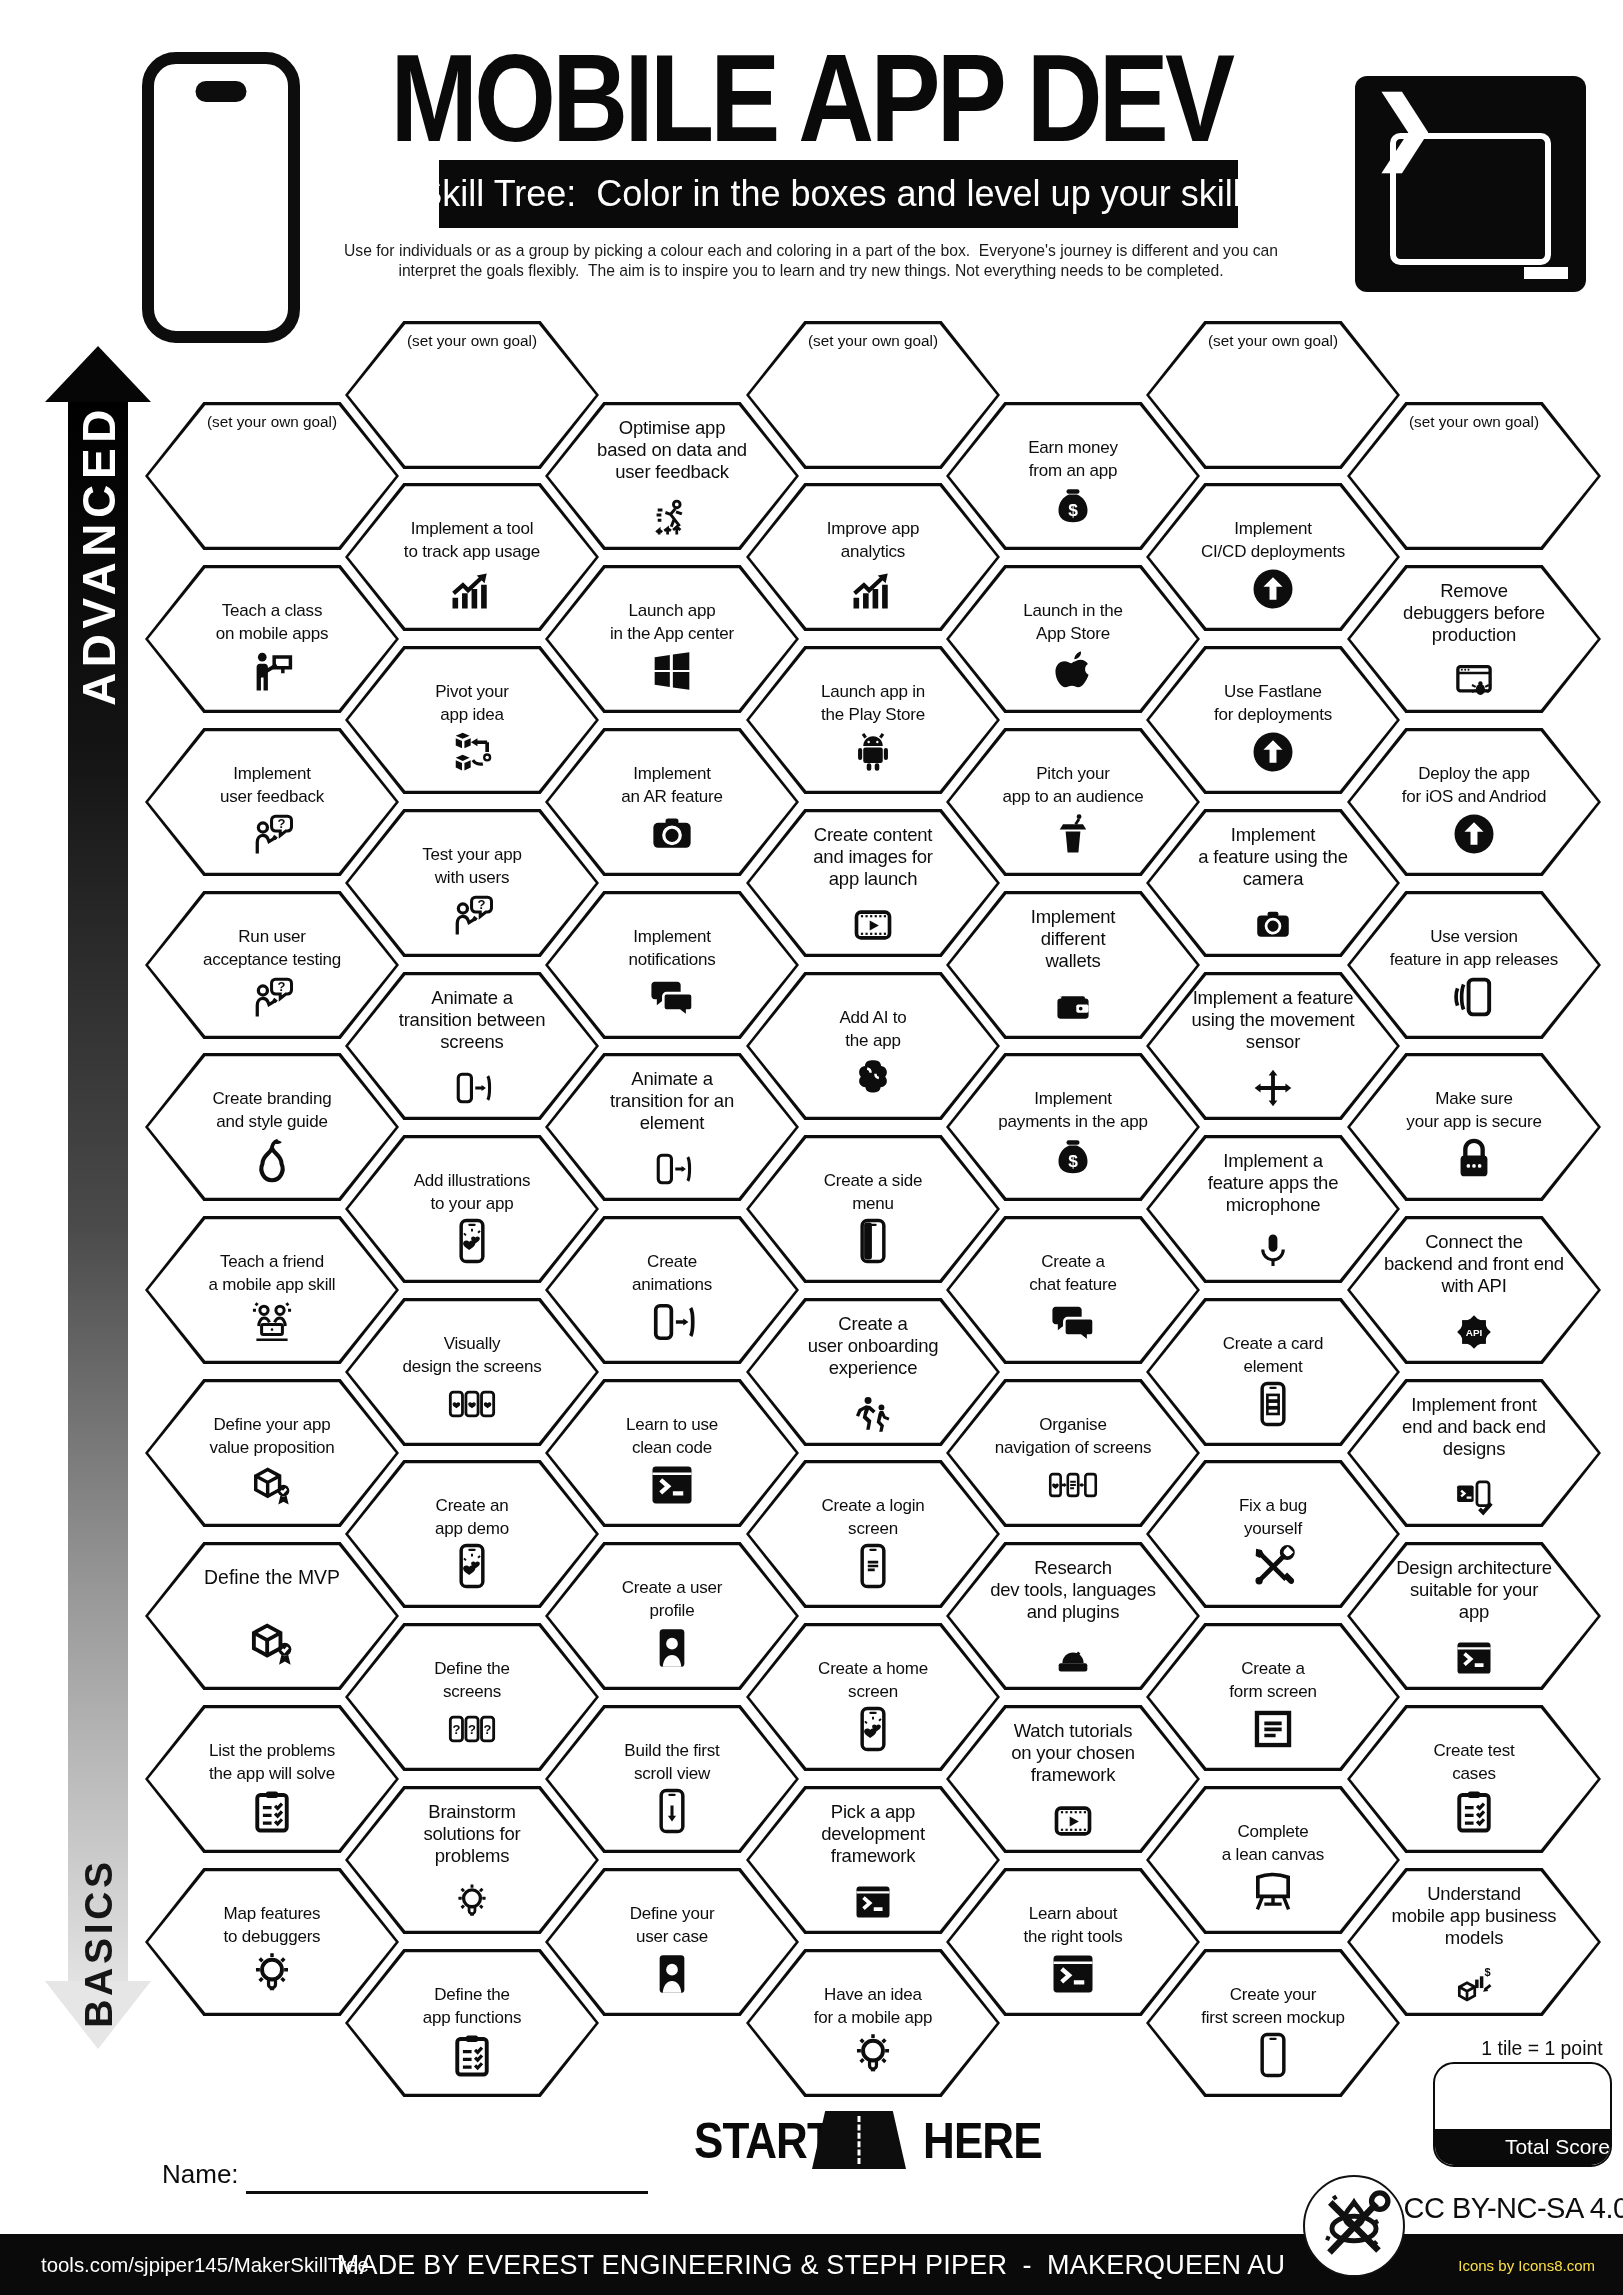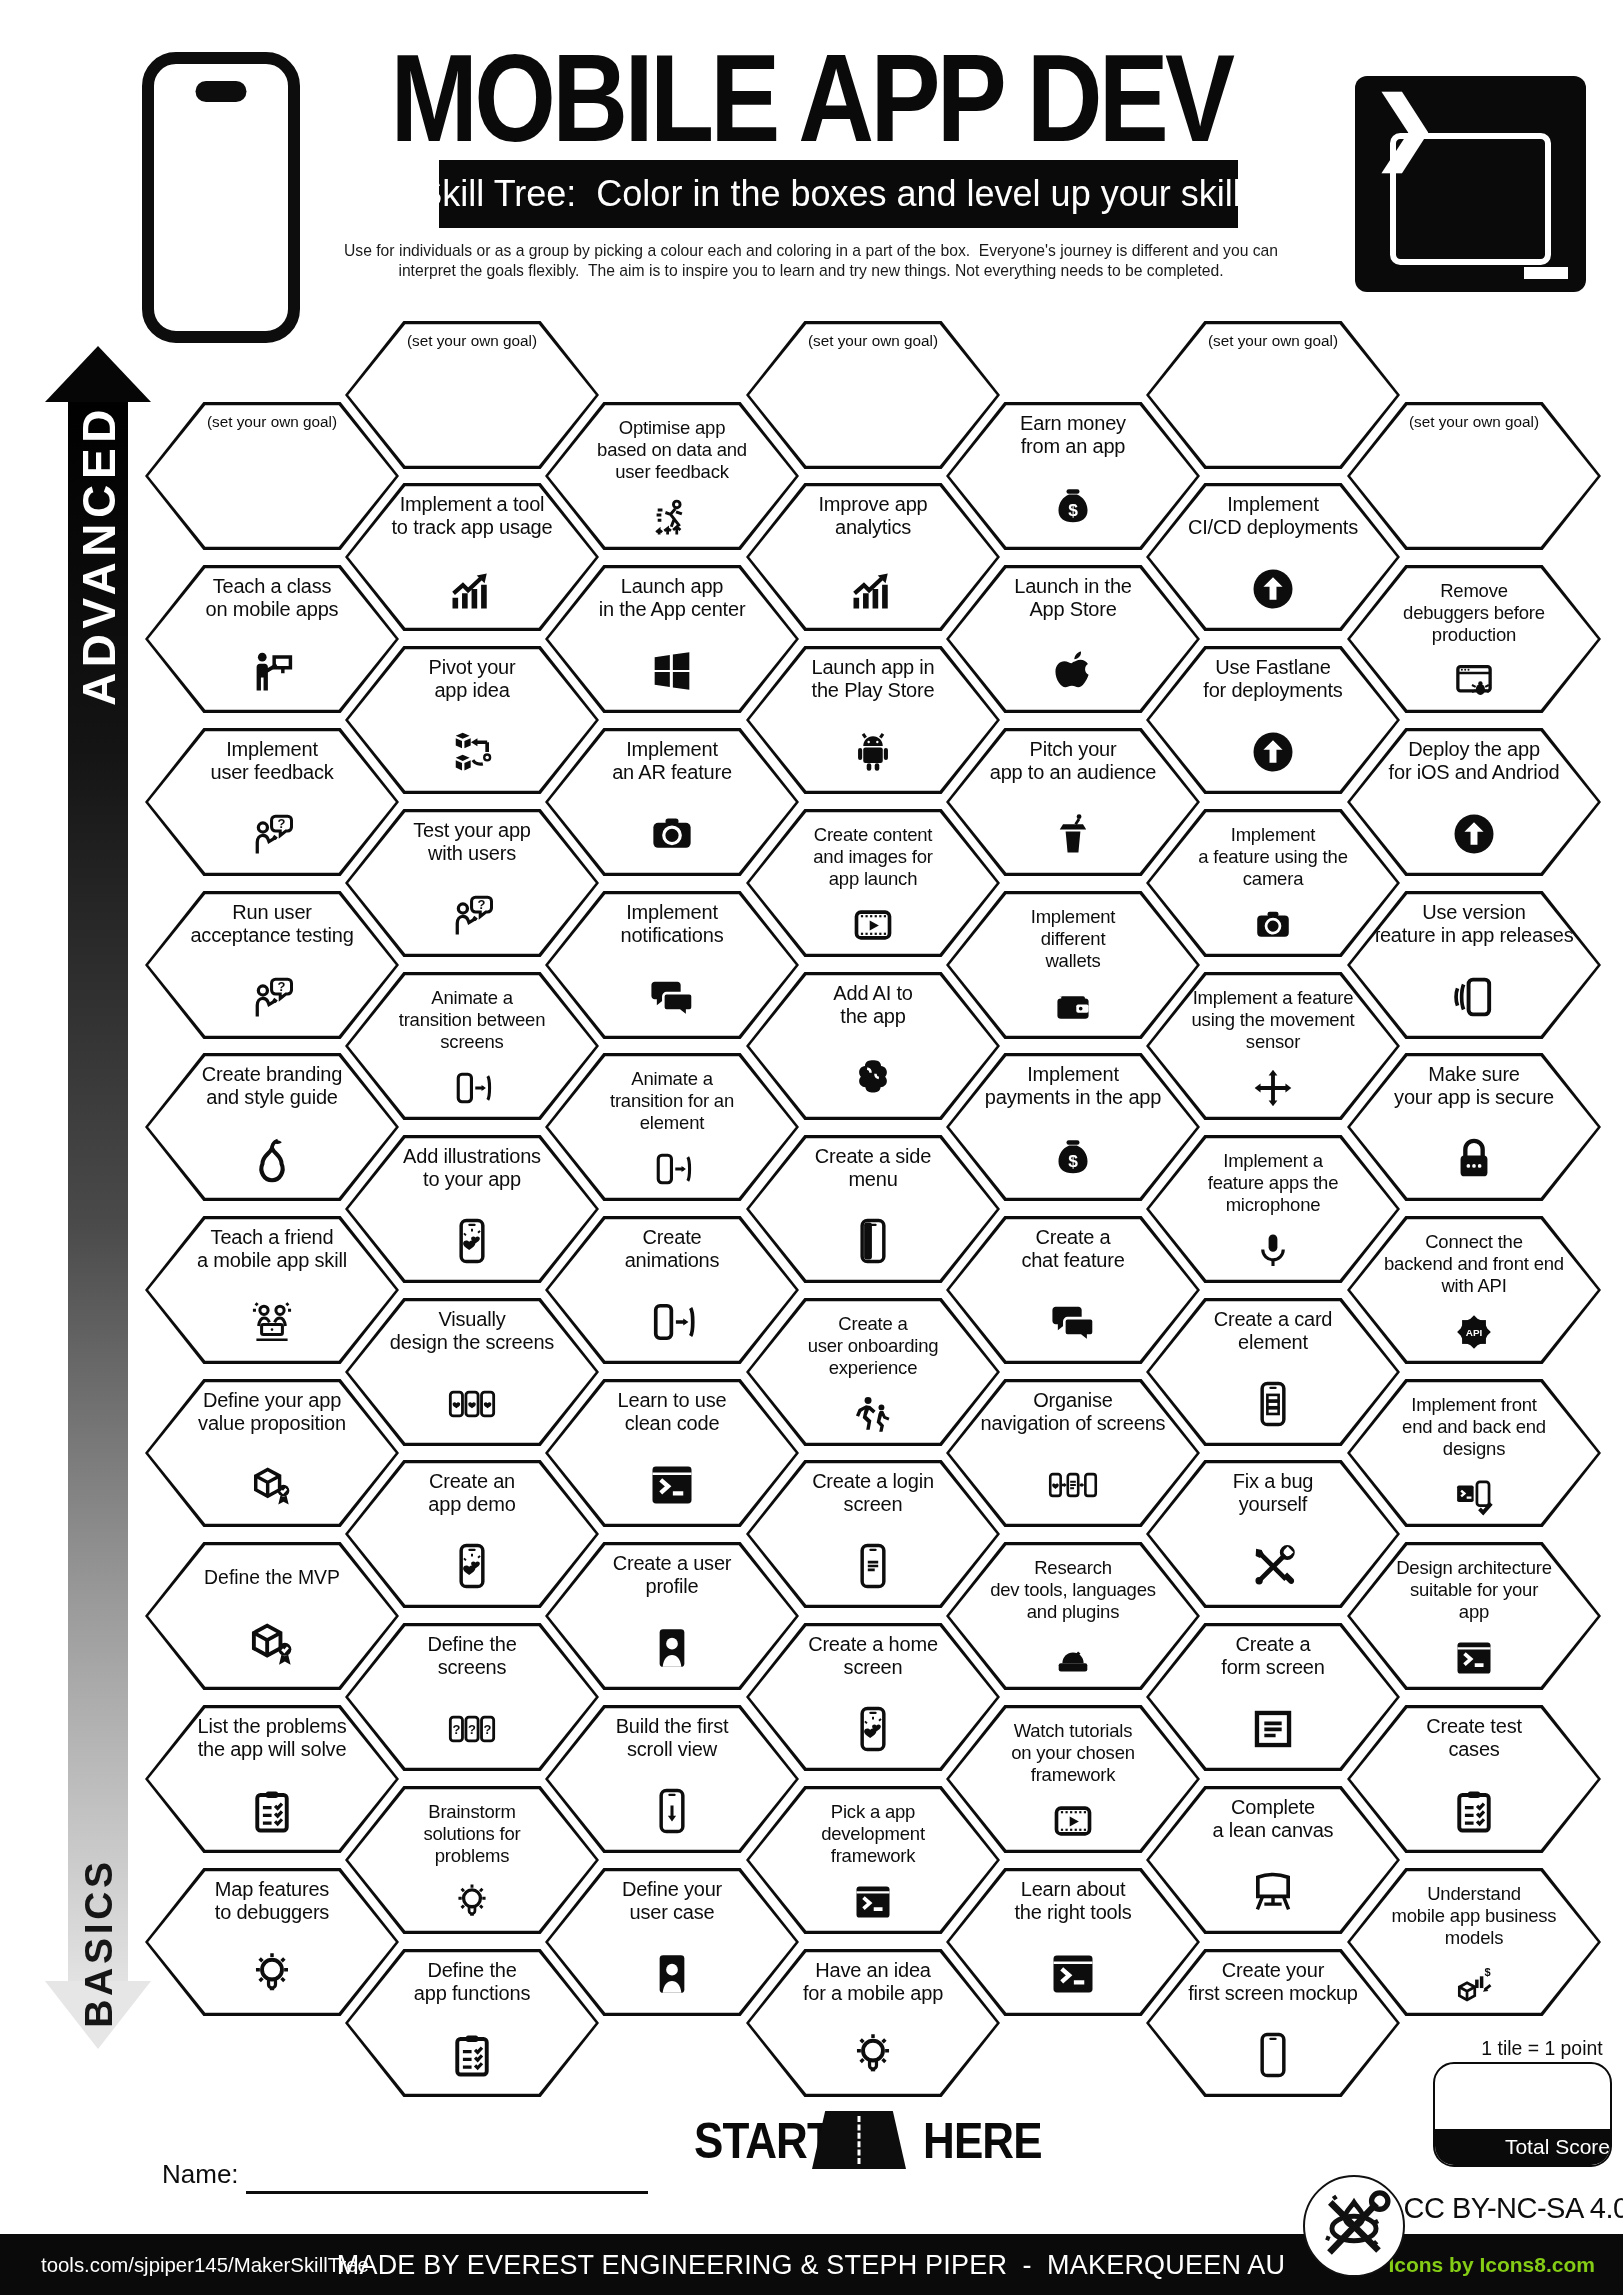--- a/index.html
+++ b/index.html
@@ -23,42 +23,42 @@
   .arr-shaft{position:absolute;left:68px;top:402px;width:60px;height:1579px;background:linear-gradient(#000 0%,#141414 22%,#4a4a4a 52%,#9a9a9a 76%,#e2e2e2 100%);}
   .arr-head-dn{position:absolute;left:45px;top:1981px;width:0;height:0;border-left:53px solid transparent;border-right:53px solid transparent;border-top:68px solid #e6e6e6;}
   .vlabel{position:absolute;transform:translate(-50%,-50%) rotate(-90deg);white-space:nowrap;font-weight:bold;}
   .vlabel.adv{left:99px;top:555px;color:#fff;font-size:46px;letter-spacing:5.6px;}
   .vlabel.bas{left:99px;top:1943px;color:#161616;font-size:39px;letter-spacing:3.7px;}
   
   .hex{position:absolute;width:254px;height:148px;background:#0c0c0c;
        clip-path:polygon(0 50%,23% 0,77% 0,100% 50%,77% 100%,23% 100%);}
   .hex-in{position:absolute;inset:3.2px;background:#fff;clip-path:polygon(0 50%,23% 0,77% 0,100% 50%,77% 100%,23% 100%);}
   .hex-label{position:absolute;left:6%;right:6%;text-align:center;color:#0d0d0d;}
-  .hl2{top:7px;font-size:20px;line-height:23px;letter-spacing:-0.2px;text-align:center;}
+  .hl2{top:31px;font-size:17px;line-height:23px;letter-spacing:-0.2px;text-align:center;}
   .hl3{top:12px;font-size:18.5px;line-height:22px;letter-spacing:-0.2px;}
   .hl1{top:20.4px;font-size:19.4px;line-height:23px;}
   .hlg{top:7.4px;font-size:15.3px;line-height:17.6px;letter-spacing:0;}
   .hex-icon{position:absolute;left:50%;transform:translateX(-50%);}
   
   .start-word{position:absolute;font-size:44px;font-weight:bold;letter-spacing:-0.9px;transform:scaleY(1.15);color:#0a0a0a;}
   .road{position:absolute;left:812px;top:2111px;width:94px;height:58px;background:#0d0d0d;
         clip-path:polygon(14% 0,86% 0,100% 100%,0 100%);}
   .road .line{position:absolute;left:50%;top:4.6px;bottom:4.6px;width:0;border-left:3.2px dashed #fff;transform:translateX(-50%);}
   .name-row{position:absolute;left:162px;top:2159px;font-size:26px;color:#0d0d0d;}
   .name-line{position:absolute;left:246px;top:2191px;width:402px;border-bottom:3.2px solid #0d0d0d;}
   .tilepoint{position:absolute;left:1542px;top:2037px;transform:translateX(-50%);font-size:19.4px;white-space:nowrap;}
   .scorebox{position:absolute;left:1433px;top:2062px;width:179px;height:105px;border:2.8px solid #0a0a0a;border-radius:21px;box-sizing:border-box;background:#fff;overflow:hidden;}
   .scorebox .bar{position:absolute;left:0;right:0;bottom:0;height:36px;background:#0a0a0a;display:flex;align-items:center;justify-content:flex-end;}
   .scorebox .bar div{color:#fff;font-size:21px;}
   .license{position:absolute;left:1516px;top:2192px;transform:translateX(-50%);font-size:29px;letter-spacing:-0.5px;white-space:nowrap;}
   .maker-logo{position:absolute;left:1303px;top:2175px;width:102px;height:102px;border-radius:50%;background:#fff;border:2.8px solid #111;box-sizing:border-box;z-index:5;}
   .footbar{position:absolute;left:0;right:0;top:2234px;height:62px;background:#0a0a0a;z-index:2;}
   .footbar .l{position:absolute;left:41px;top:50%;transform:translateY(-50%);color:#fff;font-size:20.4px;}
   .footbar .c{position:absolute;left:811px;top:50%;transform:translate(-50%,-50%);color:#fff;font-size:27px;letter-spacing:0.2px;white-space:nowrap;}
-  .footbar .r{position:absolute;right:28px;top:50%;transform:translateY(-50%);color:#84cc16;font-size:21px;font-weight:bold;}
+  .footbar .r{position:absolute;right:28px;top:50%;transform:translateY(-50%);color:#fde047;font-size:15px;}
   svg.icon-use{display:block;width:100%;height:100%;}
 </style>
 </head>
 <body>
 
 <svg width="0" height="0" style="position:absolute" aria-hidden="true">
   <defs>
     <g id="ph-base">
         <rect x="7" y="2.5" width="10" height="19" rx="2.4" fill="none" stroke="#0d0d0d" stroke-width="1.6"></rect>
         <rect x="10.3" y="4" width="3.4" height="1.1" rx=".55" fill="#0d0d0d"></rect>

